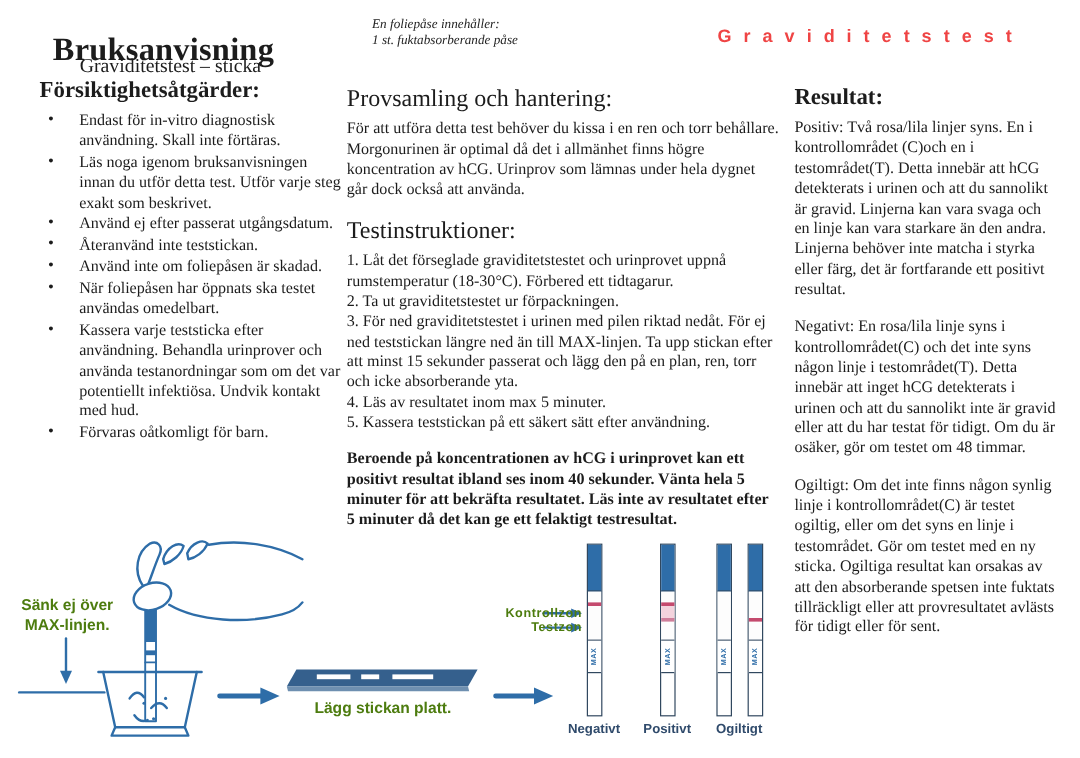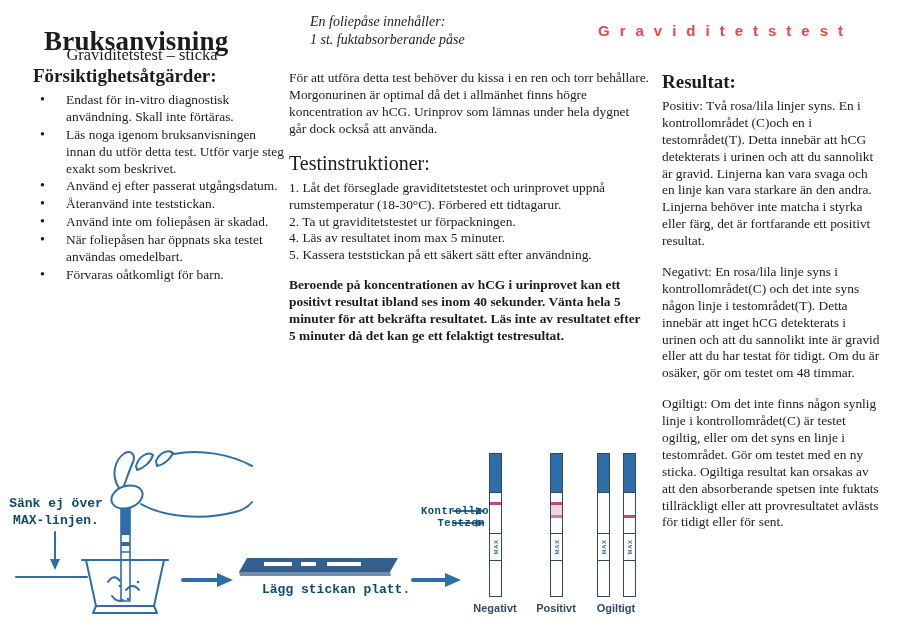--- a/index.html
+++ b/index.html
@@ -2,38 +2,38 @@
 <html lang="sv"><head>
 <meta charset="utf-8">
 <style>
   html,body{margin:0;padding:0;}
   body{width:900px;height:632px;position:relative;background:#ffffff;overflow:hidden;
        font-family:"Liberation Serif",serif;color:#1c1c1c;}
   .abs{position:absolute;}
   
   .title{left:44px;top:26px;width:200px;font-size:27px;font-weight:bold;letter-spacing:.2px;}
   .subtitle{left:44px;top:45px;width:196px;font-size:16.5px;text-align:center;}
-  .contents{left:310px;top:13px;font-style:italic;font-size:14px;line-height:1.3;color:#222;}
+  .contents{left:310px;top:13px;font-style:italic;font-size:11px;line-height:1.3;color:#222;}
   .brand{left:598px;top:22px;font-family:"Liberation Sans",sans-serif;font-size:15px;
          font-weight:bold;letter-spacing:10px;color:#ef4444;}
   
   .col{line-height:1.26;font-size:13.4px;}
   .col-left{left:33px;top:64px;width:254px;}
   .col-mid{left:289px;top:70px;width:360px;}
   .col-right{left:662px;top:70px;width:220px;}
   .h2{font-size:19px;font-weight:bold;margin:0 0 4px 0;}
   .h2.regular{font-weight:normal;font-size:20px;}
   .bullets{list-style:none;margin:2px 0 0 0;padding:0;}
   .bullets li{position:relative;padding-left:33px;margin-bottom:1px;}
   .bullets li::before{content:"\2022";position:absolute;left:7px;top:-1px;font-size:14px;}
   .para{margin:0 0 13px 0;}
   .warning{font-weight:bold;width:352px;margin-top:13px;}
   .col-right .para{margin-bottom:14px;}
   
-  .bluelabel{font-family:Liberation Mono, monospace;color:#0c4a6e;font-weight:600;}
+  .bluelabel{font-family:Liberation Sans, sans-serif;color:#4d7c0f;font-weight:600;}
   .dip-label{left:8px;top:496px;width:96px;text-align:center;font-size:13px;line-height:1.3;}
   .flat-label{left:262px;top:582px;font-size:13px;}
   .zone-label{left:383px;width:64px;text-align:right;font-size:10.5px;letter-spacing:.5px;font-weight:600;margin-left:38px;}
   .zone-control{top:505px;}
   .zone-test{top:517px;}
   .stick-label{top:602px;width:56px;text-align:center;font-size:11px;color:#2f4a6b;
                font-family:"Liberation Sans",sans-serif;font-weight:600;}
   
   .stick{position:absolute;top:453px;width:13px;height:144px;border:1px solid #31485f;
          background:#fff;box-sizing:border-box;}
@@ -65,31 +65,34 @@
 
 <div class="abs col col-left">
   <div class="h2">Försiktighetsåtgärder:</div>
   <ul class="bullets">
     <li>Endast för in-vitro diagnostisk användning. Skall inte förtäras.</li>
     <li>Läs noga igenom bruksanvisningen innan du utför detta test. Utför varje steg exakt som beskrivet.</li>
     <li>Använd ej efter passerat utgångsdatum.</li>
     <li>Återanvänd inte teststickan.</li>
     <li>Använd inte om foliepåsen är skadad.</li>
     <li>När foliepåsen har öppnats ska testet användas omedelbart.</li>
+    <li>Kassera varje teststicka efter användning. Behandla urinprover och använda testanordningar som om det var potentiellt infektiösa. Undvik kontakt med hud.</li>
     <li>Förvaras oåtkomligt för barn.</li>
   </ul>
 </div>
 
 <div class="abs col col-mid">
+  <div class="h2 regular">Provsamling och hantering:</div>
   <div class="para">För att utföra detta test behöver du kissa i en ren och torr behållare.  Morgonurinen är optimal då det i allmänhet finns högre koncentration av hCG. Urinprov som lämnas under hela dygnet går dock också att använda.</div>
 
   <div class="h2 regular" style="margin-top:10px;">Testinstruktioner:</div>
   <div>
     <div>1. Låt det förseglade graviditetstestet och urinprovet uppnå rumstemperatur (18-30°C). Förbered ett tidtagarur.</div>
     <div>2. Ta ut graviditetstestet ur förpackningen.</div>
+    <div>3. För ned graviditetstestet i urinen med pilen riktad nedåt. För ej ned teststickan längre ned än till MAX-linjen. Ta upp stickan efter att minst 15 sekunder passerat och lägg den på en plan, ren, torr och icke absorberande yta.</div>
     <div>4. Läs av resultatet inom max 5 minuter.</div>
     <div>5. Kassera teststickan på ett säkert sätt efter användning.</div>
   </div>
   <div class="warning">Beroende på koncentrationen av hCG i urinprovet kan ett positivt resultat ibland ses inom 40 sekunder. Vänta hela 5 minuter för att bekräfta resultatet. Läs inte av resultatet efter 5 minuter då det kan ge ett felaktigt testresultat.</div>
 </div>
 
 <div class="abs col col-right">
   <div class="h2">Resultat:</div>
   <div class="para">Positiv: Två rosa/lila linjer syns. En i kontrollområdet (C)och en i testområdet(T).  Detta innebär att hCG detekterats i urinen och att du sannolikt är gravid. Linjerna kan vara svaga och en linje kan vara starkare än den andra. Linjerna behöver inte matcha i styrka eller färg, det är fortfarande ett positivt resultat.</div>
   <div class="para">Negativt: En rosa/lila linje syns i kontrollområdet(C) och det inte syns någon linje i testområdet(T). Detta innebär att inget hCG detekterats i urinen och att du sannolikt inte är gravid eller att du har testat för tidigt. Om du är osäker, gör om testet om 48 timmar.</div>

